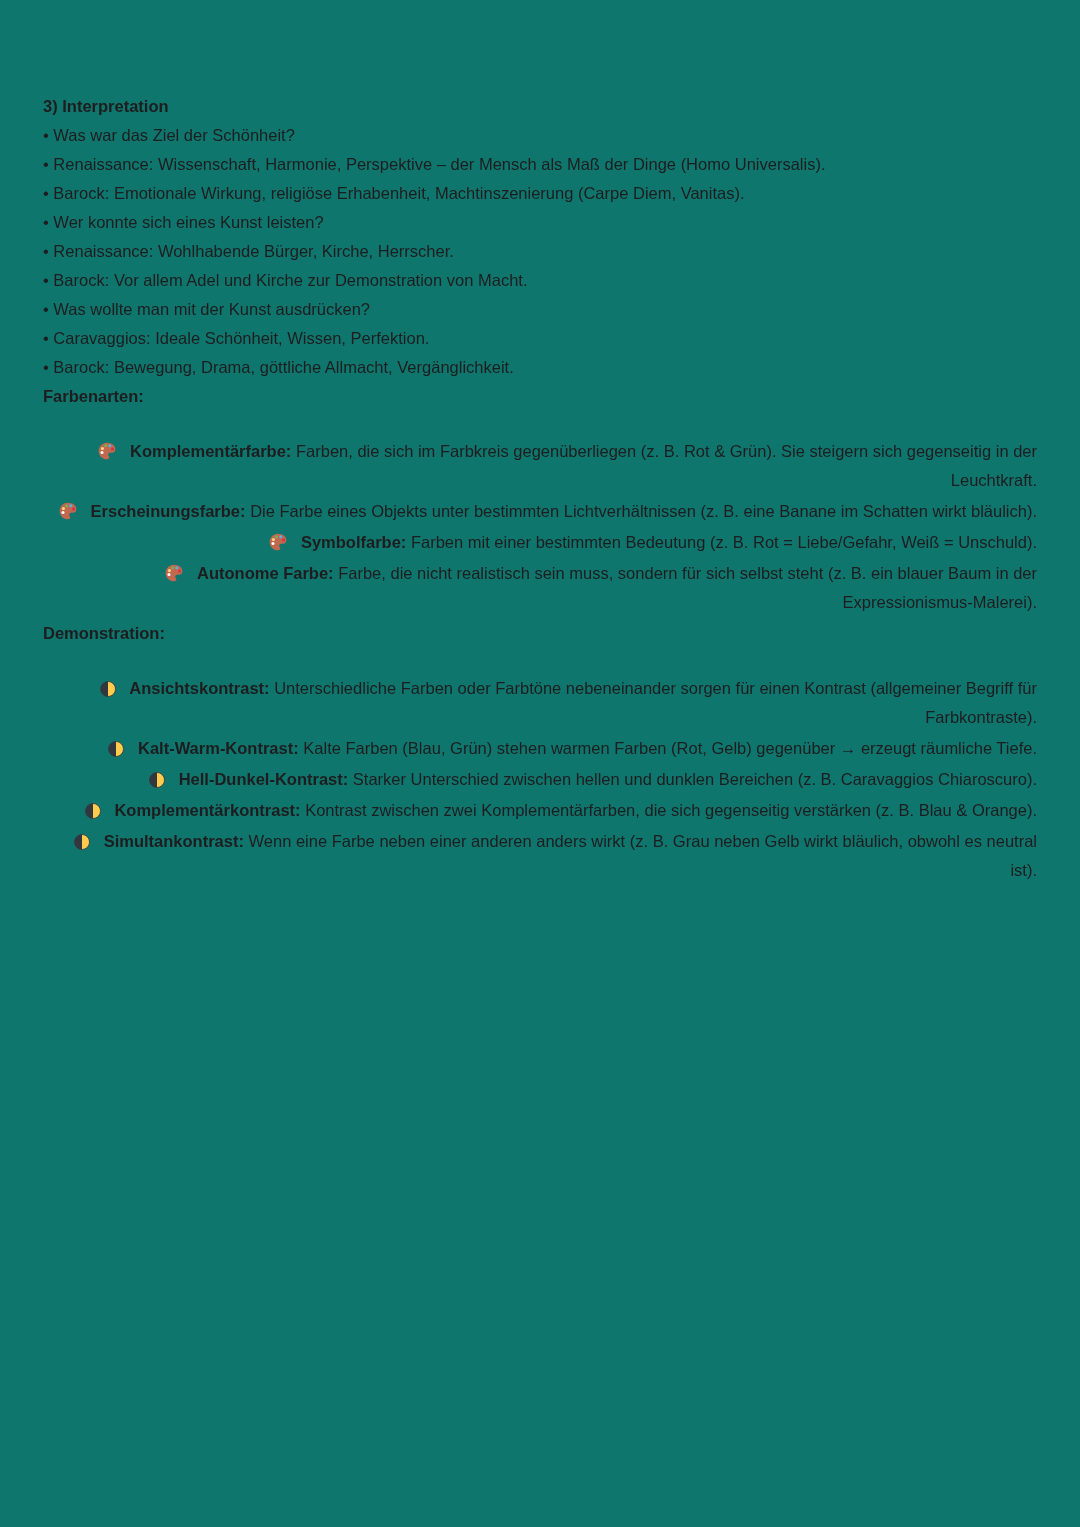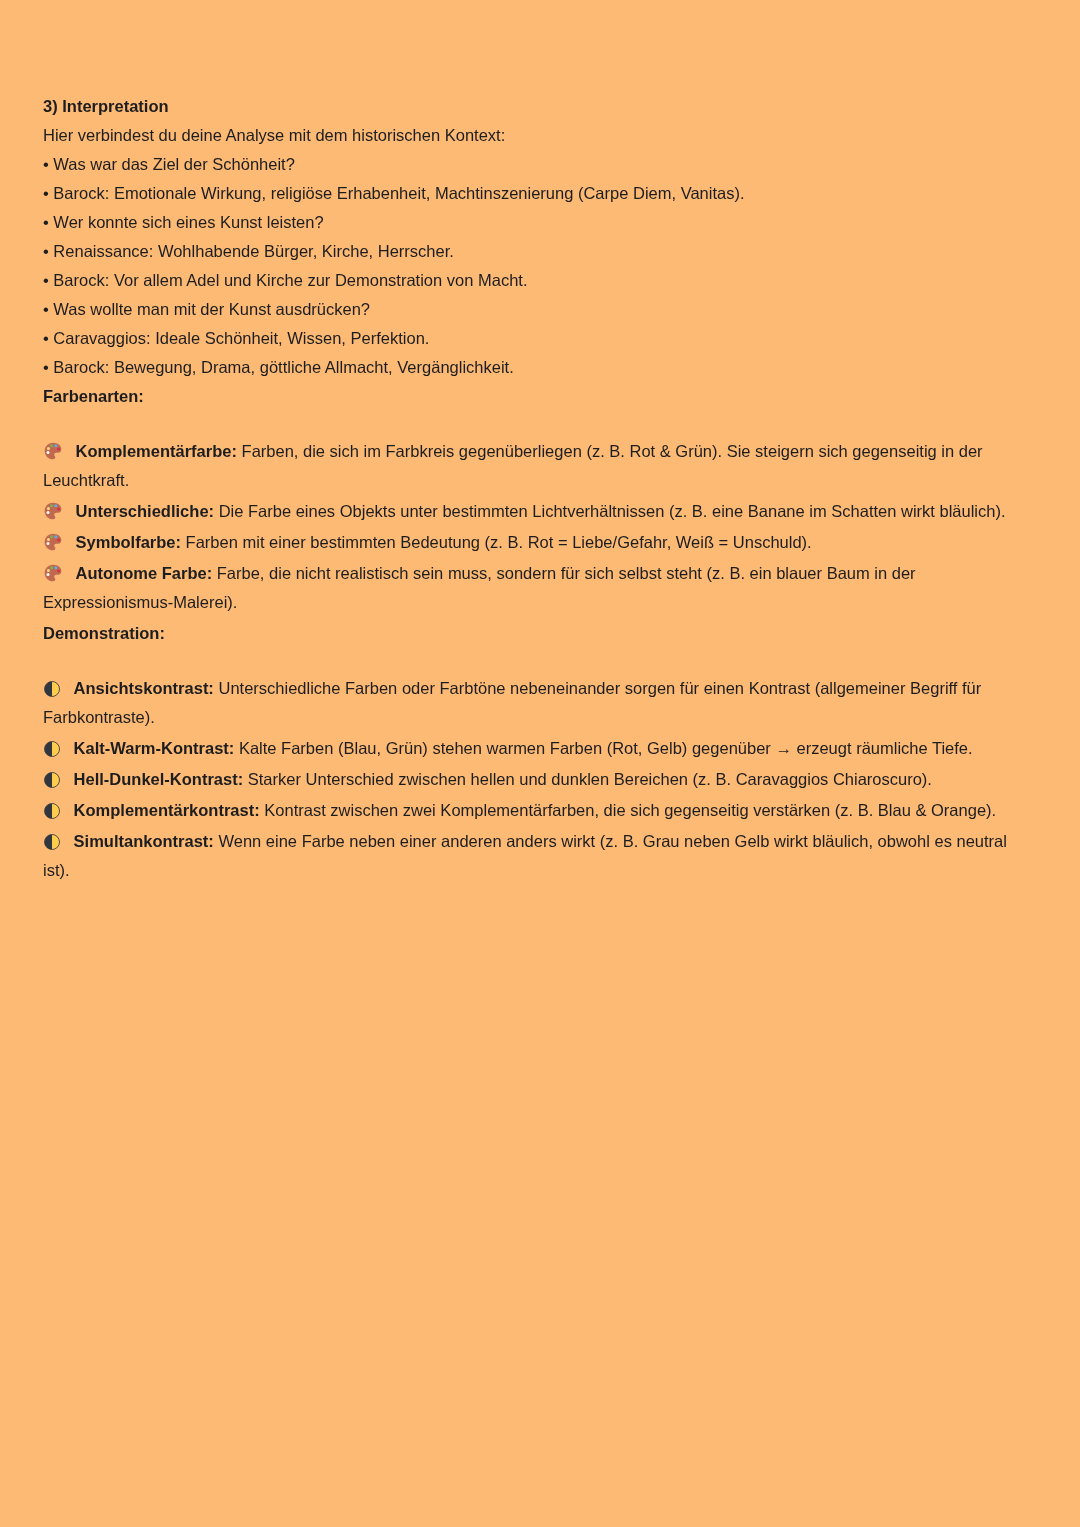--- a/index.html
+++ b/index.html
@@ -8,52 +8,52 @@
   body {
     width:1080px;
     height:1527px;
     font-family:"Liberation Sans", sans-serif;
     color:#1d1d1f;
     overflow:hidden;
   }
   .page {
     width:1080px;
     height:1527px;
-    background:#fdba74;
+    background:#0f766e;
     padding:92px 43px 0 43px;
     font-size:16.5px;
     line-height:29px;
   }
   .line { margin:0; }
   .heading {
     font-weight:700;
     font-size:16.5px;
     line-height:29px;
   }
   .section-gap { }
   .heading-gap { margin-bottom:26px; }
-  .def-line { margin-bottom:2px; }
+  .def-line { margin-bottom:2px;text-align:right; }
   .term { font-weight:700; }
   .item-icon {
     display:inline-block;
     vertical-align:-4px;
     margin-right:8px;
     line-height:0;
   }
 </style>
 </head>
 <body>
 
 <div class="page">
 
   <section>
     <div class="heading">3) Interpretation</div>
-    <p class="line">Hier verbindest du deine Analyse mit dem historischen Kontext:</p>
     <div id="interpretation-bullets">
         <p class="line">• Was war das Ziel der Schönheit?</p>
+        <p class="line">• Renaissance: Wissenschaft, Harmonie, Perspektive – der Mensch als Maß der Dinge (Homo Universalis).</p>
         <p class="line">• Barock: Emotionale Wirkung, religiöse Erhabenheit, Machtinszenierung (Carpe Diem, Vanitas).</p>
         <p class="line">• Wer konnte sich eines Kunst leisten?</p>
         <p class="line">• Renaissance: Wohlhabende Bürger, Kirche, Herrscher.</p>
         <p class="line">• Barock: Vor allem Adel und Kirche zur Demonstration von Macht.</p>
         <p class="line">• Was wollte man mit der Kunst ausdrücken?</p>
         <p class="line">• Caravaggios: Ideale Schönheit, Wissen, Perfektion.</p>
         <p class="line">• Barock: Bewegung, Drama, göttliche Allmacht, Vergänglichkeit.</p>
       </div>
   </section>
 
@@ -72,21 +72,21 @@
 <span class="term">Komplementärfarbe:</span> Farben, die sich im Farbkreis gegenüberliegen (z. B. Rot &amp; Grün). Sie steigern sich gegenseitig in der Leuchtkraft.</p>
         <p class="line def-line">
   <span class="item-icon"><svg viewBox="0 0 36 36" width="20" height="20" aria-hidden="true">
               <path fill="#C1694F" d="M18 3C9.2 3 3 9.6 3 18c0 8.4 6.8 15 15 15 2.6 0 4.2-1.7 4.2-3.6 0-1-.45-1.8-1.05-2.5-.55-.65-.95-1.3-.95-2.2 0-1.9 1.6-3.4 3.5-3.4h3.3c3.9 0 6-3.3 6-7C33 8.2 26.4 3 18 3z"></path>
               <circle fill="#FFD983" cx="9.8" cy="13.5" r="2.7"></circle>
               <circle fill="#77B255" cx="15.5" cy="8.6" r="2.7"></circle>
               <circle fill="#5DADEC" cx="23" cy="8.6" r="2.7"></circle>
               <circle fill="#DD2E44" cx="28" cy="14.5" r="2.7"></circle>
               <circle fill="#FFFFFF" cx="9" cy="20.5" r="2.7"></circle>
             </svg></span>
-<span class="term">Unterschiedliche:</span> Die Farbe eines Objekts unter bestimmten Lichtverhältnissen (z. B. eine Banane im Schatten wirkt bläulich).</p>
+<span class="term">Erscheinungsfarbe:</span> Die Farbe eines Objekts unter bestimmten Lichtverhältnissen (z. B. eine Banane im Schatten wirkt bläulich).</p>
         <p class="line def-line">
   <span class="item-icon"><svg viewBox="0 0 36 36" width="20" height="20" aria-hidden="true">
               <path fill="#C1694F" d="M18 3C9.2 3 3 9.6 3 18c0 8.4 6.8 15 15 15 2.6 0 4.2-1.7 4.2-3.6 0-1-.45-1.8-1.05-2.5-.55-.65-.95-1.3-.95-2.2 0-1.9 1.6-3.4 3.5-3.4h3.3c3.9 0 6-3.3 6-7C33 8.2 26.4 3 18 3z"></path>
               <circle fill="#FFD983" cx="9.8" cy="13.5" r="2.7"></circle>
               <circle fill="#77B255" cx="15.5" cy="8.6" r="2.7"></circle>
               <circle fill="#5DADEC" cx="23" cy="8.6" r="2.7"></circle>
               <circle fill="#DD2E44" cx="28" cy="14.5" r="2.7"></circle>
               <circle fill="#FFFFFF" cx="9" cy="20.5" r="2.7"></circle>
             </svg></span>
 <span class="term">Symbolfarbe:</span> Farben mit einer bestimmten Bedeutung (z. B. Rot = Liebe/Gefahr, Weiß = Unschuld).</p>

